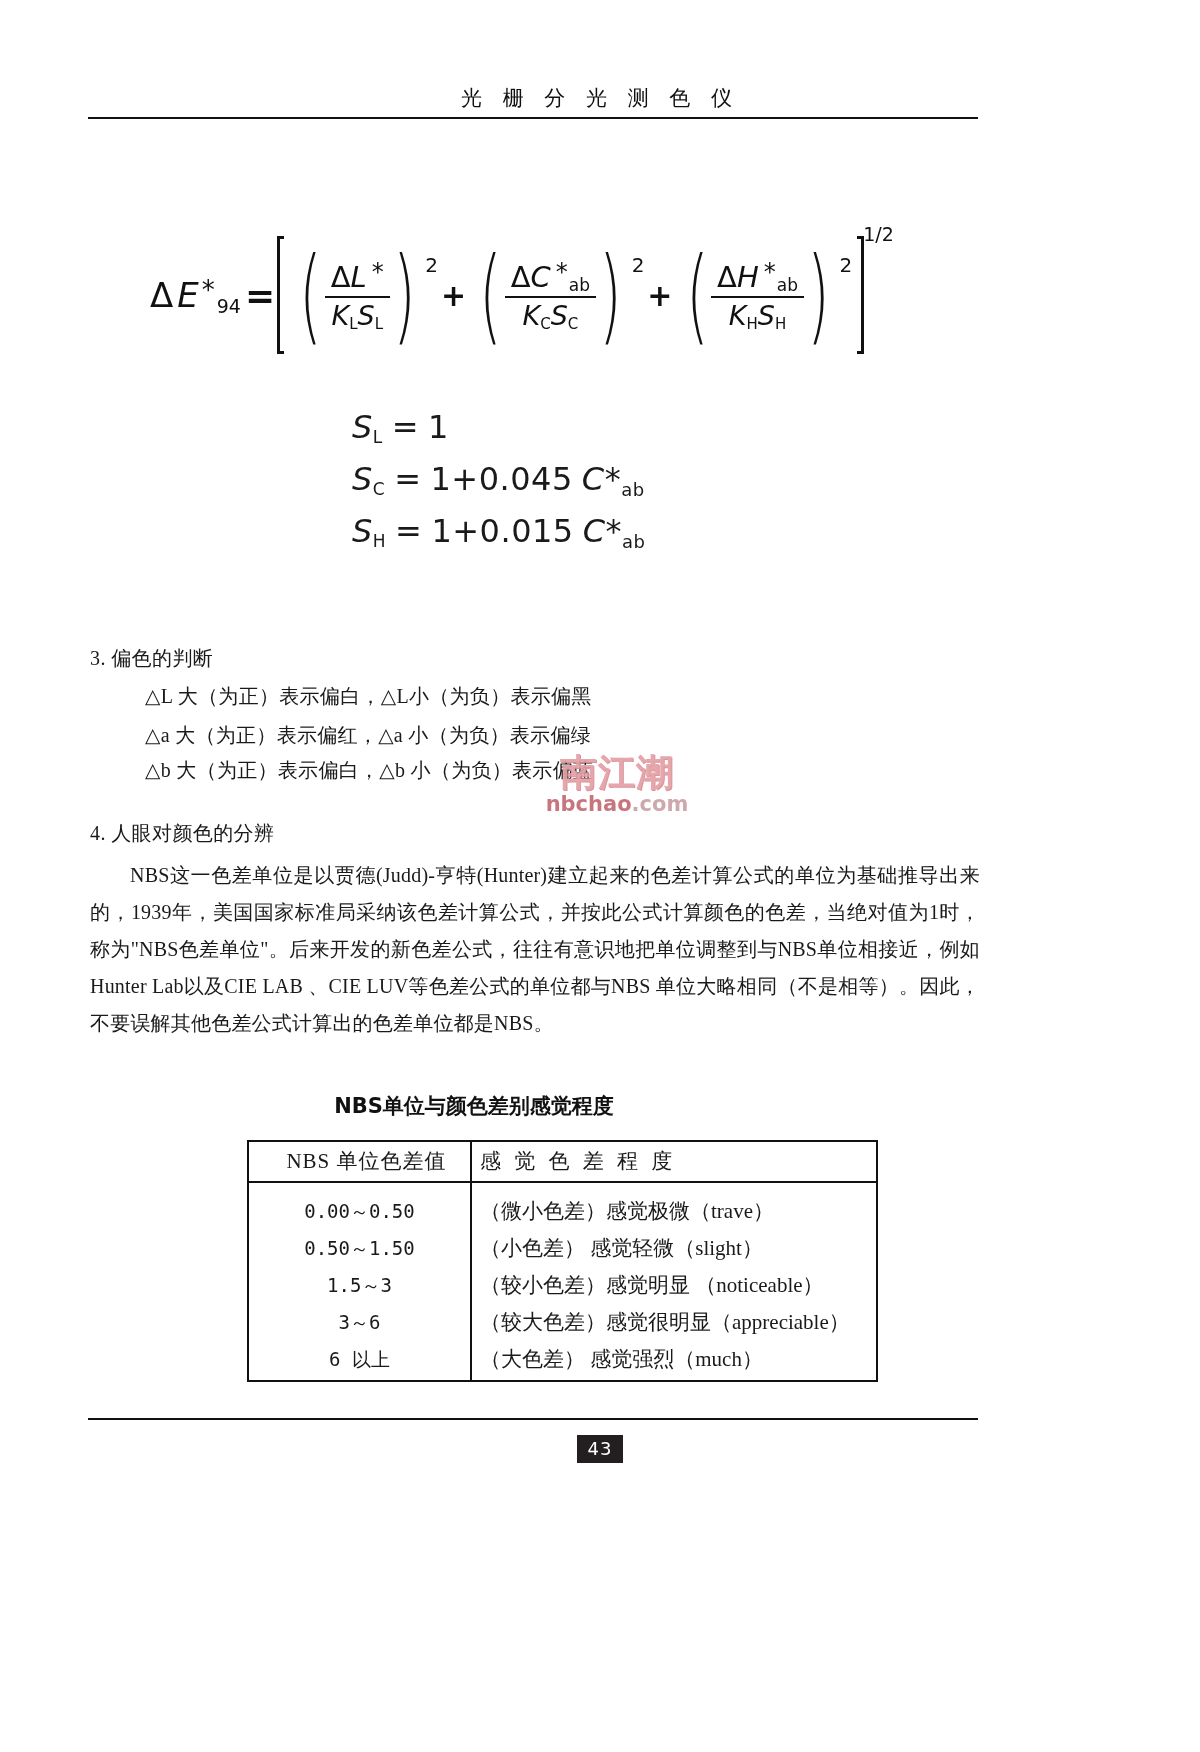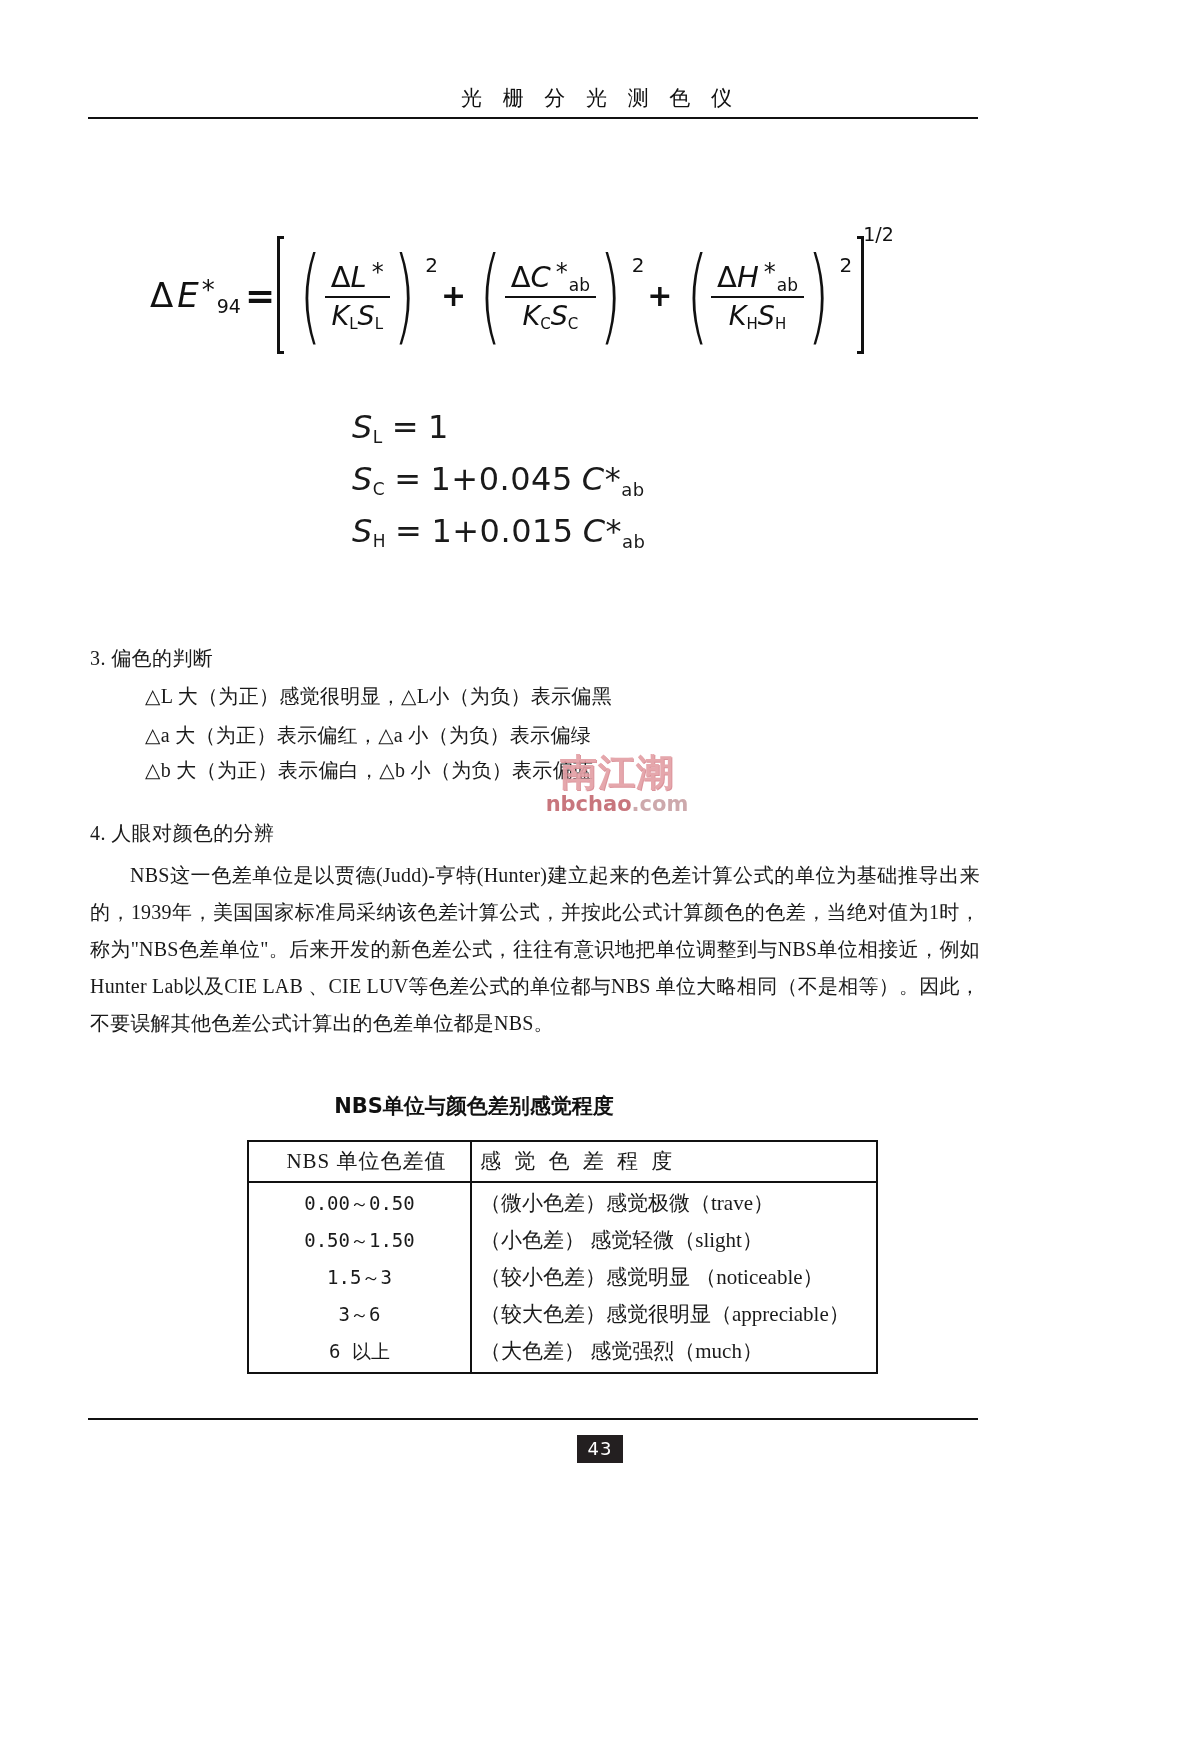--- a/index.html
+++ b/index.html
@@ -170,21 +170,21 @@
     padding:2px 6px;
     font-weight:normal;
     white-space:nowrap;
   }
   table.nbs thead th { border-bottom:2.6px solid #111; padding:5px 6px 6px 20px; }
   table.nbs .col-a { width:195px; text-align:center; border-right:2.6px solid #111; }
   table.nbs .col-b { width:390px; text-align:left; padding-left:8px; }
   table.nbs thead .col-b { letter-spacing:4px; }
   table.nbs thead .col-a { letter-spacing:1px; }
   table.nbs tbody td { border-top:none; border-bottom:none; line-height:33px; }
-  table.nbs tbody tr:first-child td { padding-top:4px; }
+  table.nbs tbody tr:first-child td { padding-top:12px; }
   table.nbs tbody tr:last-child td { padding-bottom:4px; }
   .mono { font-family:"DejaVu Sans Mono","Liberation Mono",monospace; font-size:19px;}
 </style>
 </head>
 <body>
 
 <div class="page">
 
   <div class="header-title">光 栅 分 光 测 色 仪</div>
   <div class="header-rule"></div>
@@ -294,21 +294,21 @@
         <span class="sub">H</span>
       <span class="eq">=</span>
       <span>1+0.015</span>
       <span class="cstar">C</span>
         <span class="stsym">*</span>
         <span class="abs">ab</span>
     </div>
   </div>
 
   <div class="sec-head" style="top:645px;">3. 偏色的判断</div>
-  <div class="bullet-line" style="top:683px;">△L 大（为正）感觉很明显，△L小（为负）表示偏黑</div>
+  <div class="bullet-line" style="top:683px;">△L 大（为正）表示偏白，△L小（为负）表示偏黑</div>
   <div class="bullet-line" style="top:722px;">△a 大（为正）表示偏红，△a 小（为负）表示偏绿</div>
   <div class="bullet-line" style="top:757px;">△b 大（为正）表示偏白，△b 小（为负）表示偏蓝</div>
 
   <div class="watermark">
     <div class="cn">南江潮</div>
     <div class="en"><span>nbchao</span><span class="dom">.com</span></div>
   </div>
 
   <div class="sec-head" style="top:820px;">4. 人眼对颜色的分辨</div>
   <div class="para" style="top:857px;">NBS这一色差单位是以贾德(Judd)-亨特(Hunter)建立起来的色差计算公式的单位为基础推导出来的，1939年，美国国家标准局采纳该色差计算公式，并按此公式计算颜色的色差，当绝对值为1时，称为"NBS色差单位"。后来开发的新色差公式，往往有意识地把单位调整到与NBS单位相接近，例如Hunter Lab以及CIE LAB 、CIE LUV等色差公式的单位都与NBS 单位大略相同（不是相等）。因此，不要误解其他色差公式计算出的色差单位都是NBS。</div>

